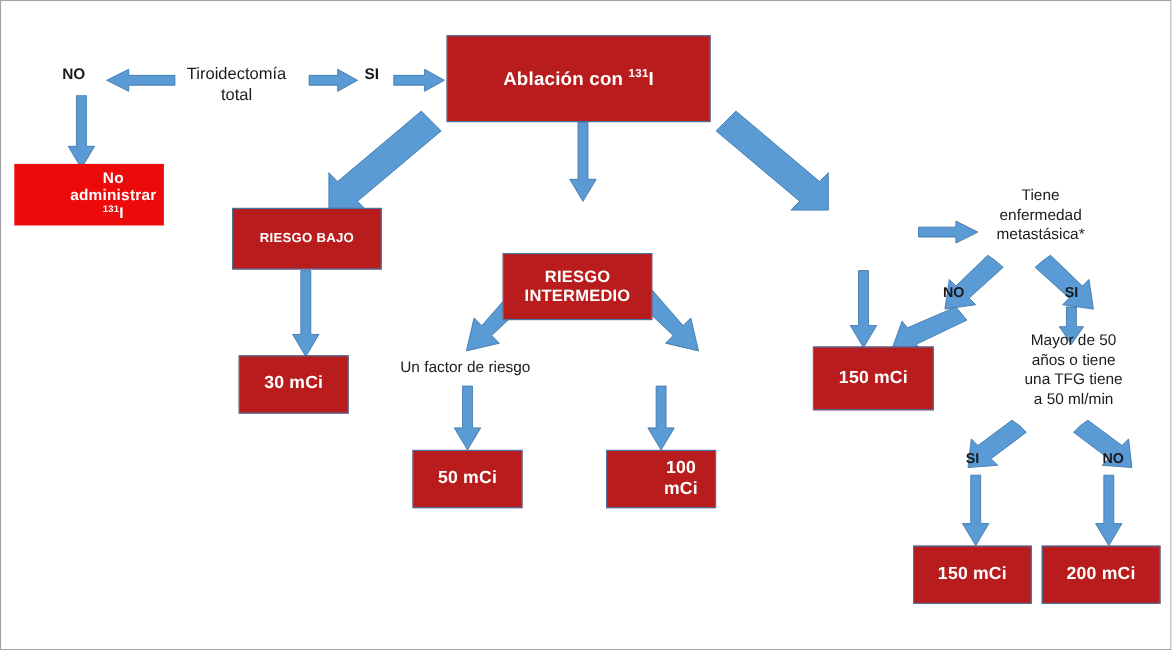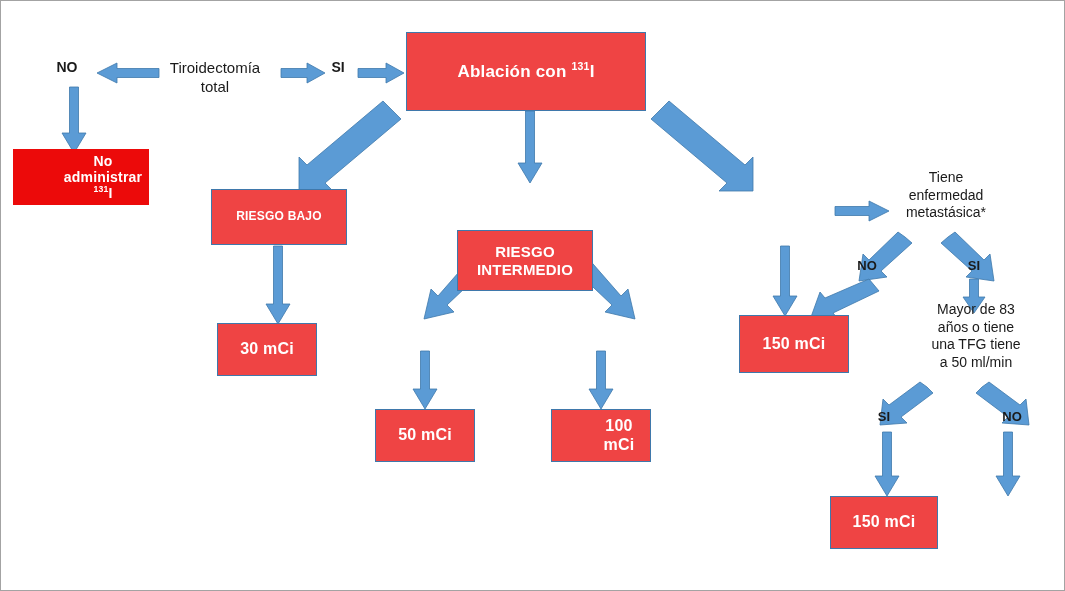--- a/index.html
+++ b/index.html
@@ -23,21 +23,21 @@
     display: flex;
     align-items: center;
     justify-content: center;
     text-align: center;
     color: #ffffff;
     font-weight: bold;
     line-height: 1.15;
     letter-spacing: 0.2px;
   }
   .box.blue {
-    background: #ef4444;
+    background: #b91c1c;
     border: 1px solid #3f78ab;
   }
   .box.red {
     background: #ec0a0a;
     border: none;
   }
   .label {
     position: absolute;
     color: #1a1a1a;
     text-align: center;
@@ -198,34 +198,35 @@
 
   <div class="label bold" style="left:40px; top:58px; width:52px; font-size:14px;">NO</div>
 
   <div class="label" style="left:146px; top:58px; width:136px; font-size:15px;">
     <div>Tiroidectomía</div>
     <div>total</div>
   </div>
 
   <div class="label bold" style="left:321px; top:58px; width:32px; font-size:14px;">SI</div>
 
+  <div class="label" style="left:342px; top:324px; width:160px; font-size:14px;">Un factor de riesgo</div>
 
 
   <div class="label" style="left:882px; top:168px; width:126px; font-size:14px;">
     <div>Tiene</div>
     <div>enfermedad</div>
     <div>metastásica*</div>
   </div>
 
   <div class="label bold" style="left:847px; top:257px; width:38px; font-size:13px;">NO</div>
 
   <div class="label bold" style="left:958px; top:257px; width:30px; font-size:13px;">SI</div>
 
   <div class="label" style="left:905px; top:300px; width:140px; font-size:14px;">
-    <div>Mayor de 83</div>
+    <div>Mayor de 50</div>
     <div>años o tiene</div>
     <div>una TFG tiene</div>
     <div>a 50 ml/min</div>
   </div>
 
   <div class="label bold" style="left:868px; top:408px; width:30px; font-size:13px;">SI</div>
 
   <div class="label bold" style="left:992px; top:408px; width:38px; font-size:13px;">NO</div>
 
   <div class="box red" style="left:12px; top:148px; width:136px; height:56px; font-size:14px;padding-left:44px;">
@@ -252,14 +253,15 @@
   <div class="box blue" style="left:216px; top:322px; width:100px; height:53px; font-size:16px;">30 mCi</div>
 
   <div class="box blue" style="left:374px; top:408px; width:100px; height:53px; font-size:16px;">50 mCi</div>
 
   <div class="box blue" style="left:550px; top:408px; width:100px; height:53px; font-size:16px;padding-left:36px;">100 mCi</div>
 
   <div class="box blue" style="left:738px; top:314px; width:110px; height:58px; font-size:16px;">150 mCi</div>
 
   <div class="box blue" style="left:829px; top:495px; width:108px; height:53px; font-size:16px;">150 mCi</div>
 
+  <div class="box blue" style="left:946px; top:495px; width:108px; height:53px; font-size:16px;">200 mCi</div>
 
 </div>
 
 </body></html>

